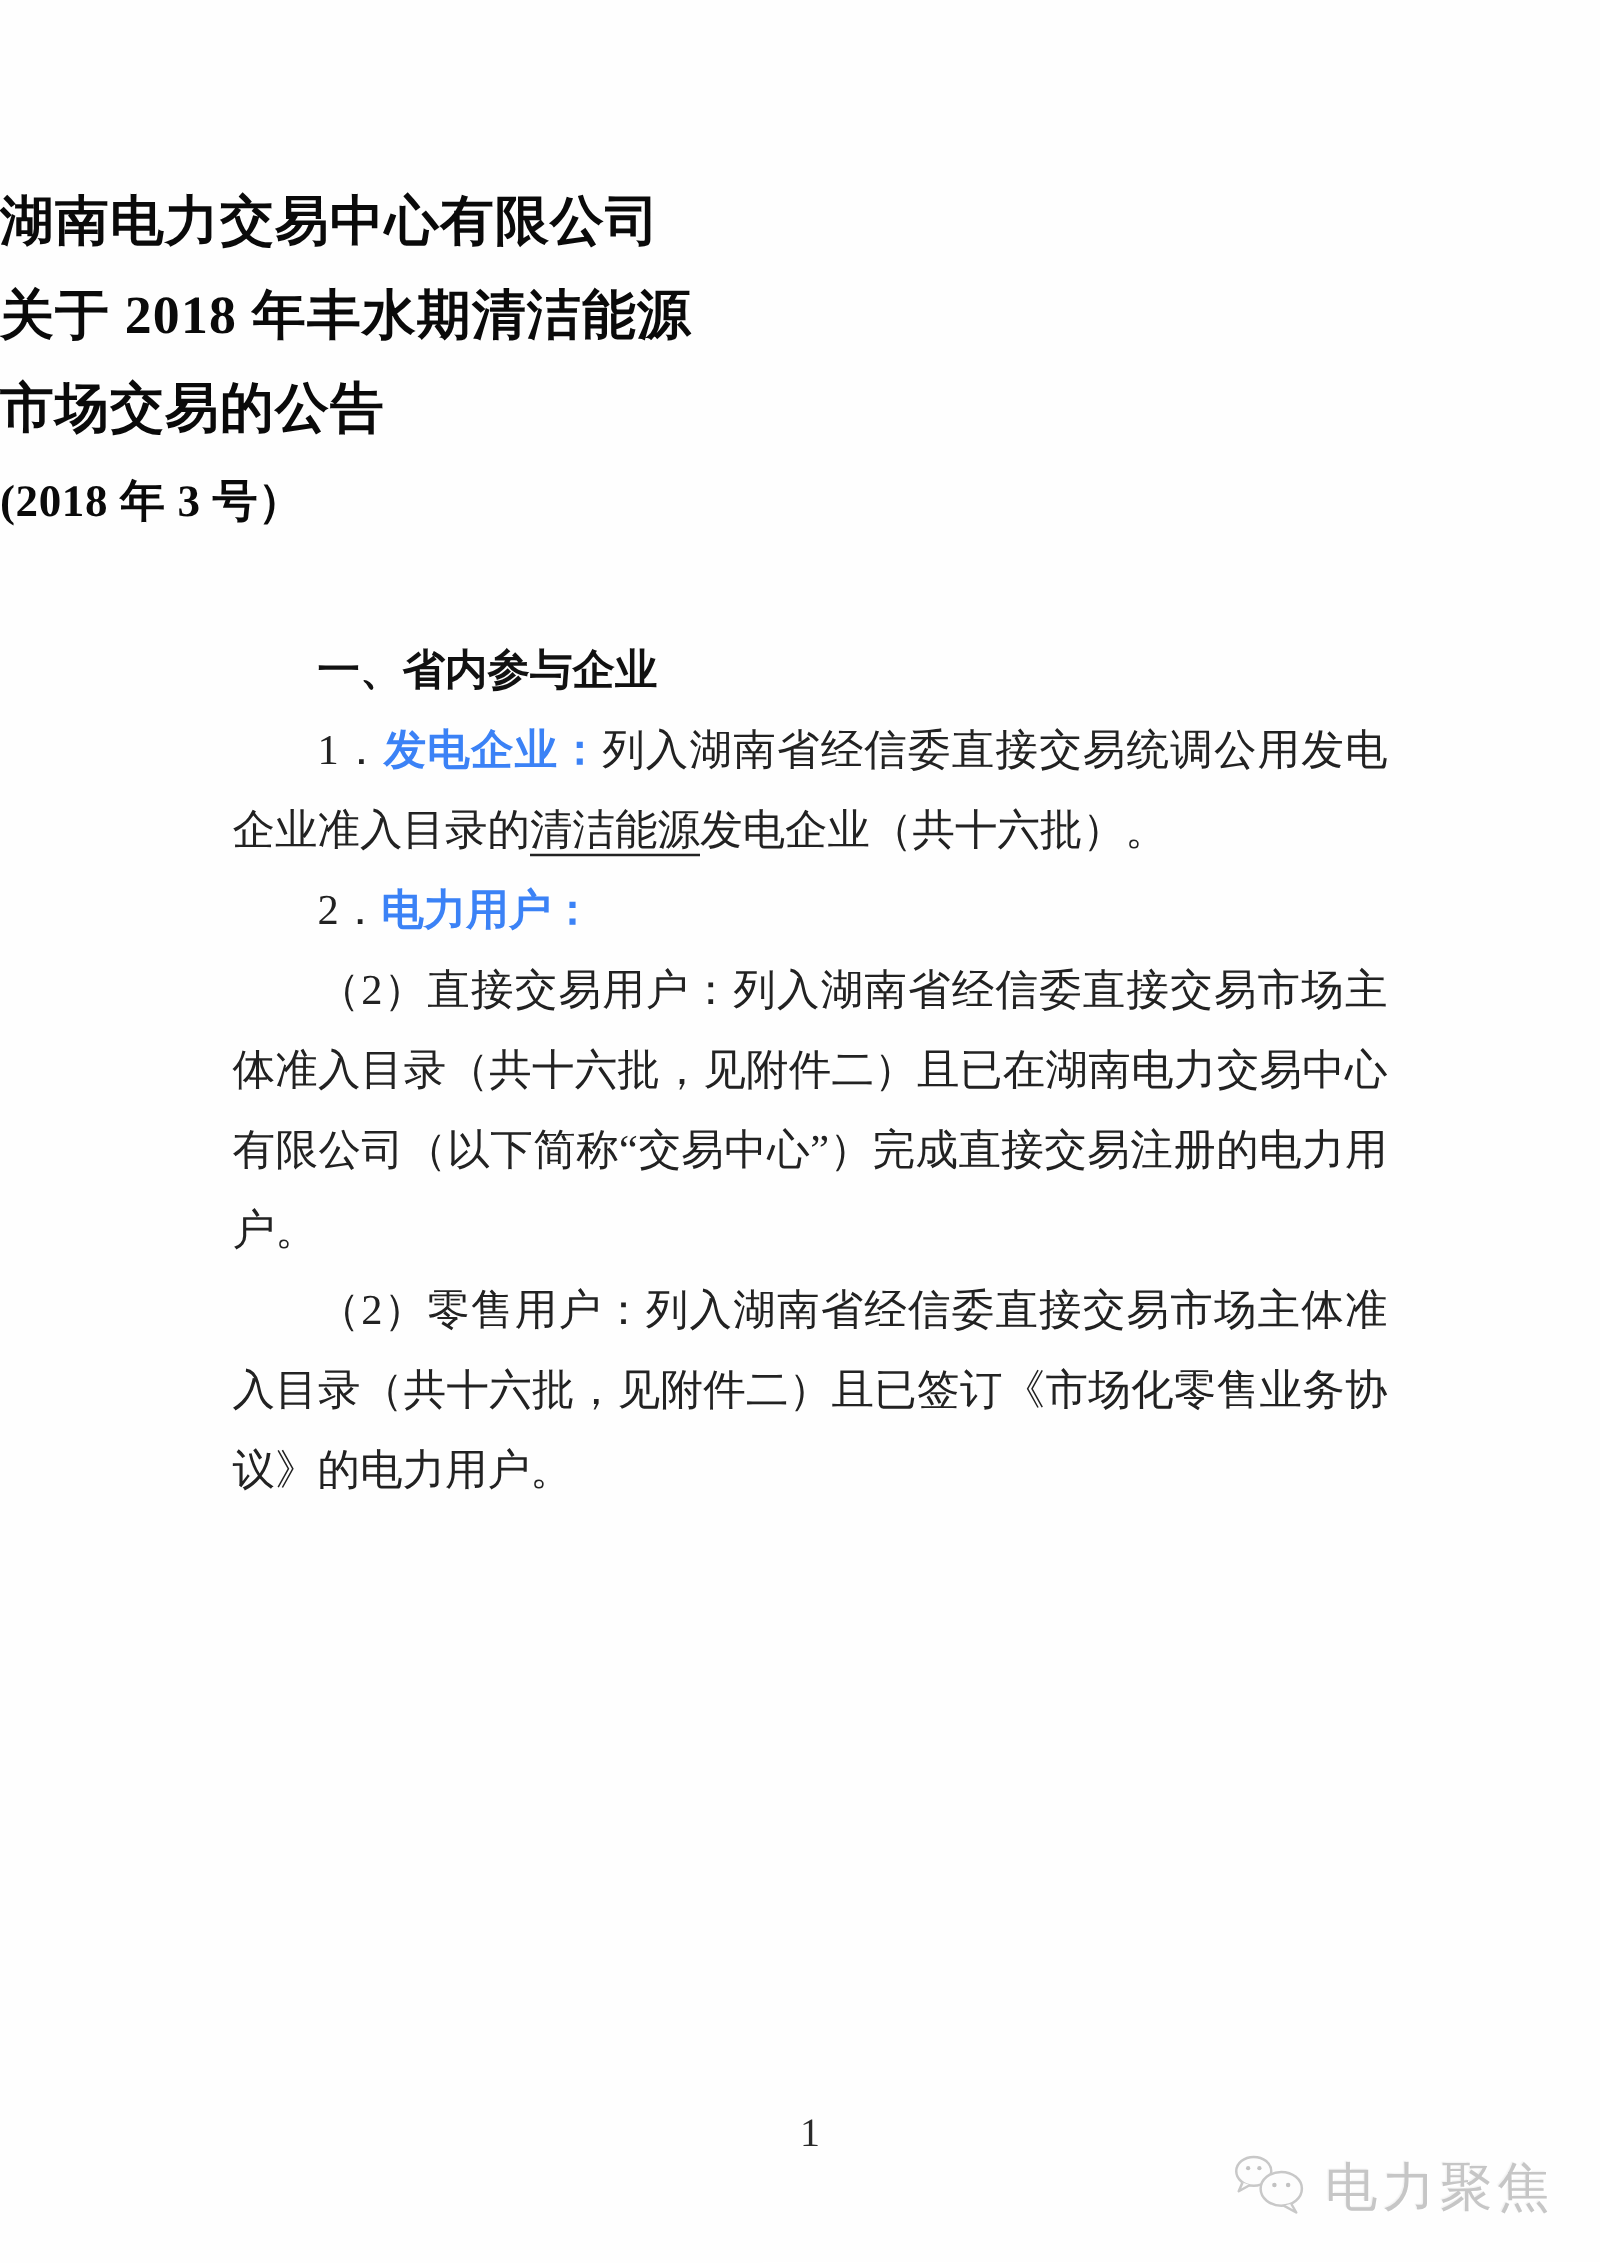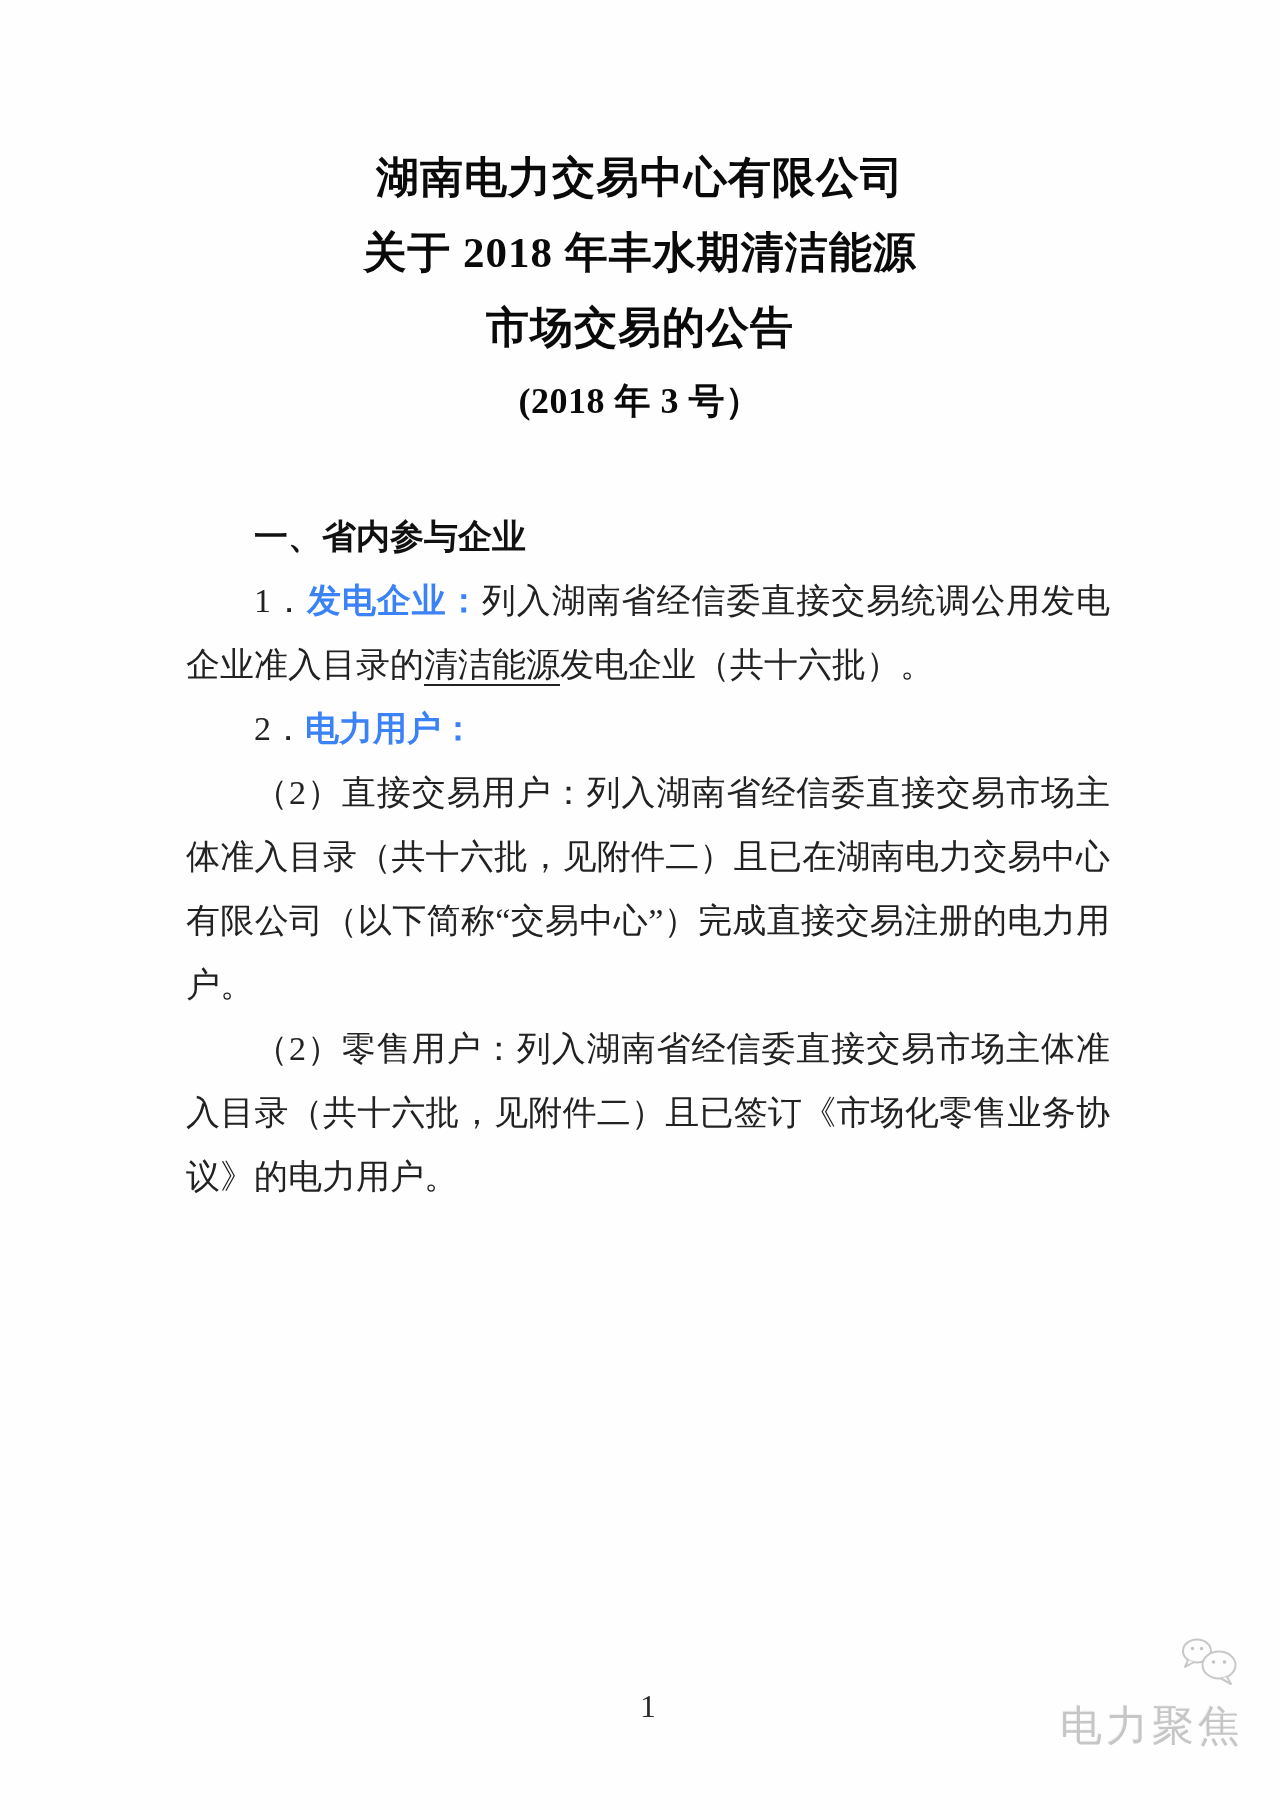--- a/index.html
+++ b/index.html
@@ -12,21 +12,20 @@
     width: 1280px;
     height: 1810px;
     background: #fefefe;
     overflow: hidden;
     font-family: "Liberation Serif", "DejaVu Serif", serif;
     color: #1e1e1e;
   }
   
   .doc-header {
     padding-top: 140px;
-    text-align: center;
     color: #0a0a0a;
   }
   .title-line {
     font-size: 43px;
     font-weight: 700;
     line-height: 75px;
     letter-spacing: 1px;
   }
   .issue-line {
     font-size: 36px;
@@ -69,31 +68,30 @@
     top: 1688px;
     left: 186px;
     width: 924px;
     text-align: center;
     font-size: 32px;
     color: #2a2a2a;
   }
   
   .watermark {
     position: absolute;
-    top: 1636px;
+    top: 1722px;
     right: 36px;
     display: flex;
-    align-items: flex-end;
+    align-items: flex-start;
     gap: 10px;
     color: #c6c6c6;
     font-size: 42px;
     letter-spacing: 4px;
     text-shadow: 1px 1px 0 #ffffff, -1px -1px 1px #f2f2f2;
     user-select: none;
-    flex-direction: column;
   }
   .watermark svg {
     display: block;
   }
 </style>
 </head>
 <body>
 
 <div class="page">
 

